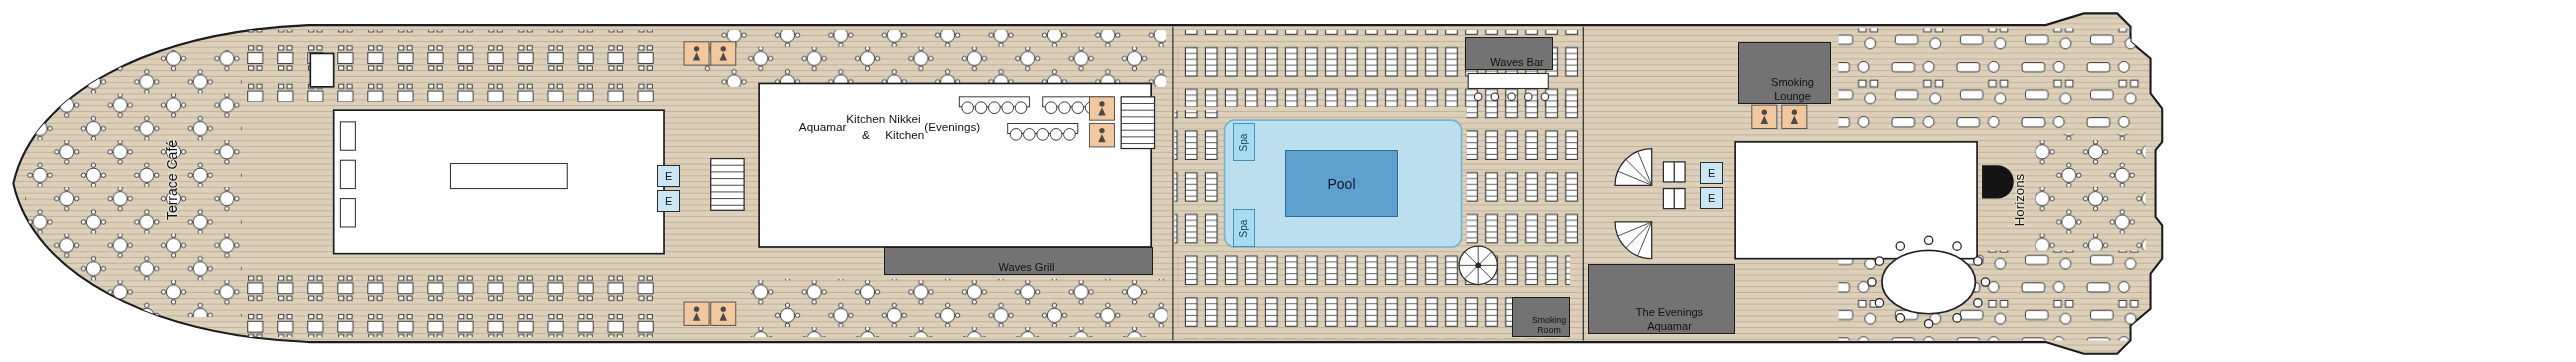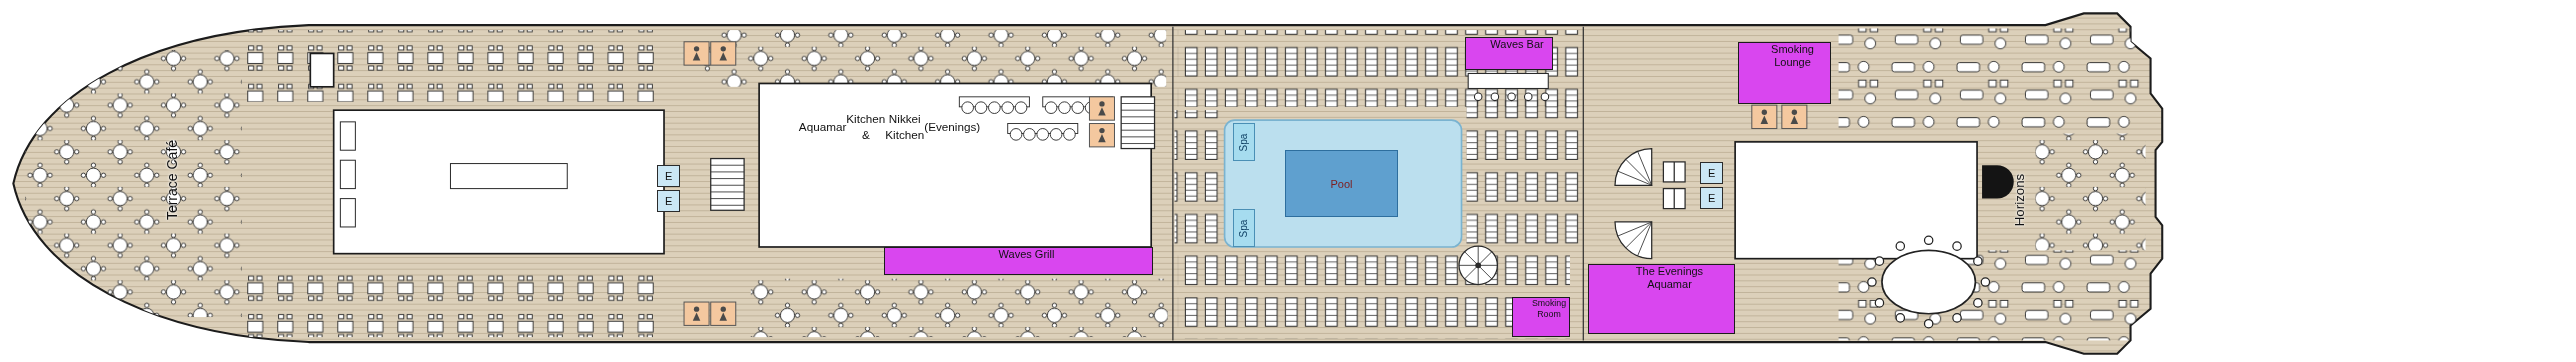--- a/index.html
+++ b/index.html
@@ -1,33 +1,33 @@
 <!DOCTYPE html>
 <html style="font-size:13.3px"><head>
 <meta charset="utf-8">
 <style>
   html,body{margin:0;padding:0;background:#ffffff;}
   .stage{position:relative;width:2576px;height:363px;background:#ffffff;overflow:hidden;
          font-family:"Liberation Sans", sans-serif;color:#111;}
   svg.plan{position:absolute;left:0;top:0;}
   .ov{position:absolute;box-sizing:border-box;}
-  .room{background:#d946ef;border:1.7px solid #1c1c1c;display:flex;flex-direction:column;
-        align-items:center;justify-content:flex-start;text-align:center;line-height:1.22;font-size:11px;padding-left:16px;}
+  .room{background:#737373;border:1.7px solid #1c1c1c;display:flex;flex-direction:column;
+        align-items:center;justify-content:flex-end;text-align:center;line-height:1.22;font-size:11px;padding-left:16px;}
   .room span{display:block;}
   .txt{position:absolute;display:flex;align-items:center;justify-content:center;
        text-align:center;line-height:1.3;}
   .vlabel{position:absolute;white-space:nowrap;transform:translate(-50%,-50%) rotate(-90deg);
           font-size:13.3px;text-shadow:0 0 3.3px rgba(255,255,255,.95),0 0 1.7px rgba(255,255,255,.95);}
   .elev{background:#cbe7f5;border:1.7px solid #2b2b2b;display:flex;align-items:center;justify-content:center;
         font-size:11px;}
   .spa{background:#a6dcef;border:1.7px solid #4a8fb5;color:#0d3f63;display:flex;align-items:center;
        justify-content:center;font-size:10px;}
   .spa .vr{transform:rotate(-90deg);white-space:nowrap;}
-  .pool{background:#5fa0cf;border:1.7px solid #2d6e9e;color:#7f1d1d;display:flex;align-items:center;
-        justify-content:center;font-size:11px;}
+  .pool{background:#5fa0cf;border:1.7px solid #2d6e9e;color:#0f172a;display:flex;align-items:center;
+        justify-content:center;font-size:14px;}
   .small{font-size:8.8px;}
 </style>
 </head>
 <body>
 
 <div class="stage">
 
 <svg class="plan" width="2576" height="363" viewBox="0 0 3088 435">
   <defs>
     <pattern id="plank" width="6" height="7" patternUnits="userSpaceOnUse">

